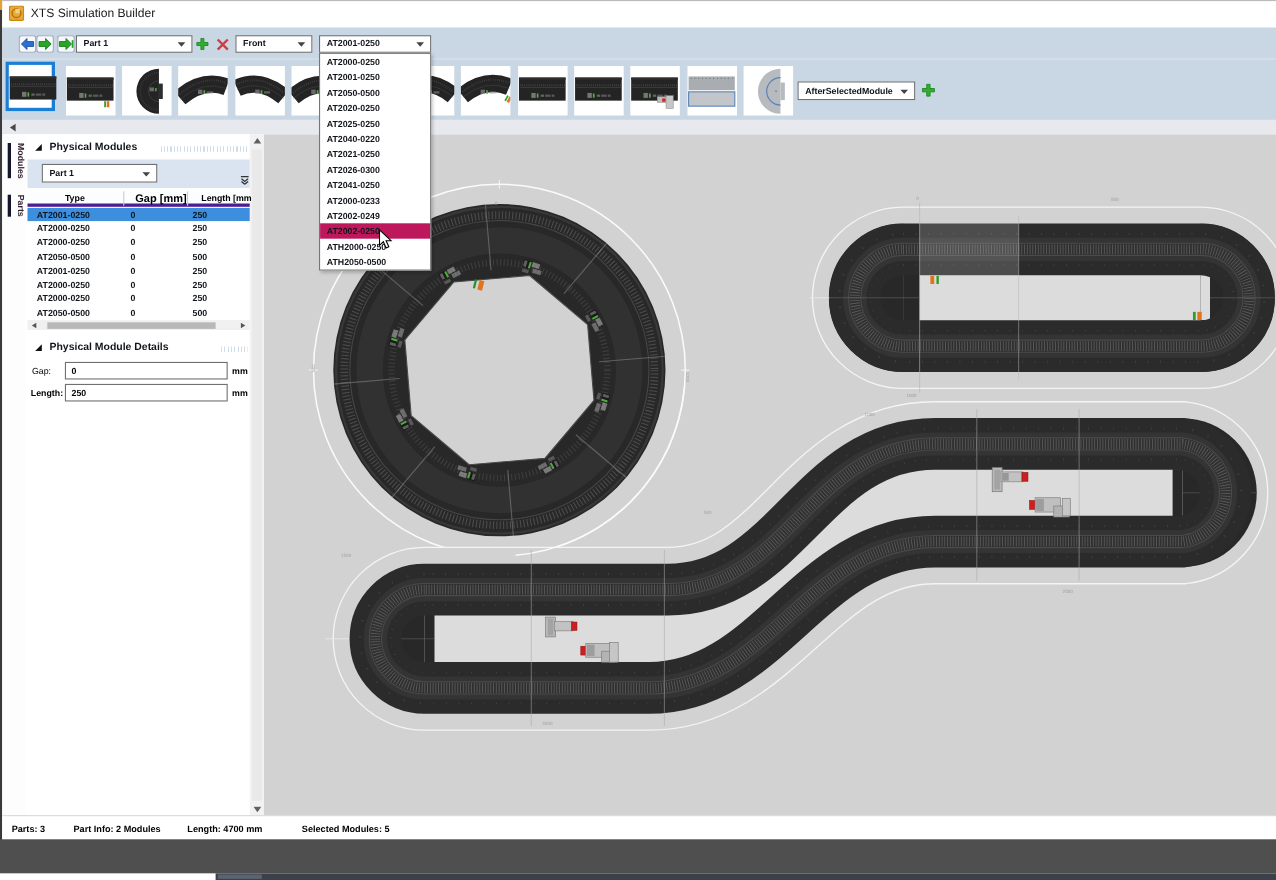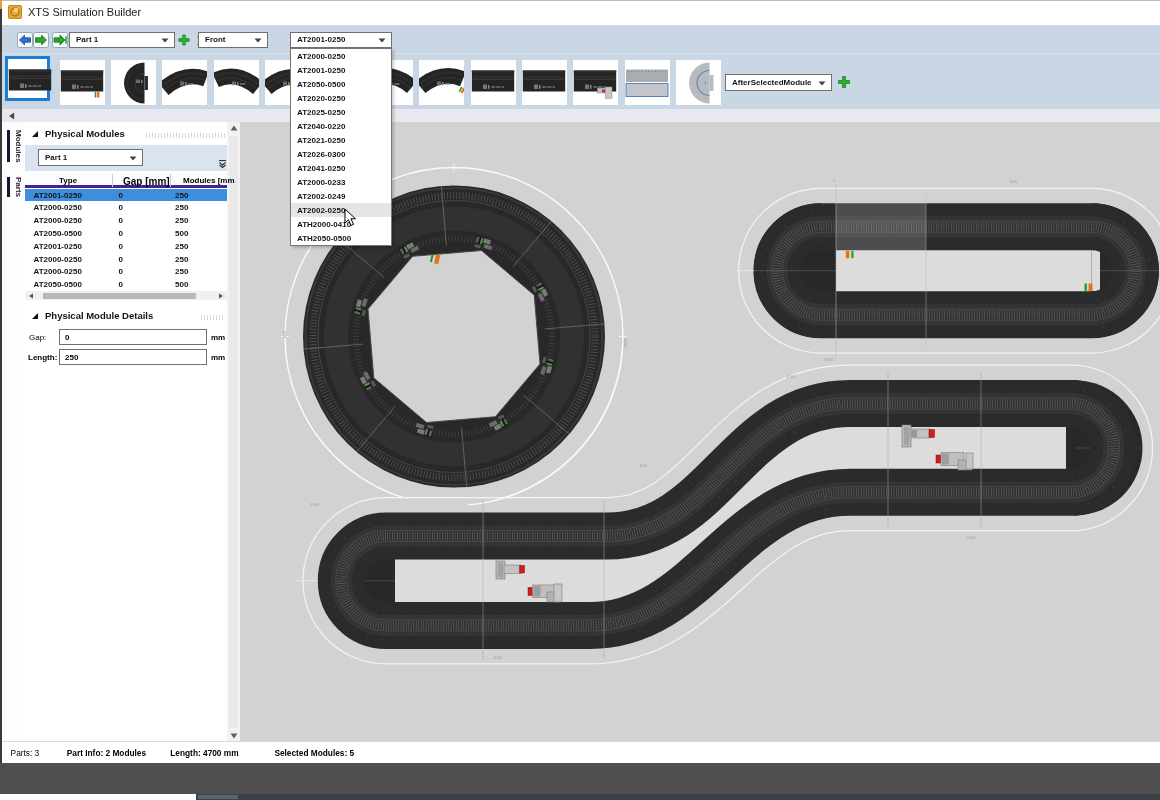--- a/index.html
+++ b/index.html
@@ -45,21 +45,21 @@
     <svg class="ca" width="8" height="5" viewBox="0 0 8 5">
       <path d="M0.5,0.5 L4,4.5 L7.5,0.5 Z" fill="#444"></path>
     </svg>
   </div>
 <svg style="position:absolute;left:177.5px;top:34px" width="12" height="12" viewBox="0 0 13 13">
 <path d="M5,1 h3 v4 h4 v3 h-4 v4 h-3 v-4 h-4 v-3 h4 Z" fill="#2eb02e" stroke="#1d851d" stroke-width="0.8"></path>
 </svg>
 <svg style="position:absolute;left:197px;top:35px" width="11" height="11" viewBox="0 0 12 12">
 <path d="M1,1 L11,11 M11,1 L1,11" stroke="#d63a3a" stroke-width="2.4"></path>
 </svg>
-<div class="combo" style="left:198px;top:32px;width:70px;height:15.5px">
+<div class="combo" style="left:214px;top:32px;width:70px;height:15.5px">
 <span style="font-size:8px">Front</span>
     <svg class="ca" width="8" height="5" viewBox="0 0 8 5">
       <path d="M0.5,0.5 L4,4.5 L7.5,0.5 Z" fill="#444"></path>
     </svg>
   </div>
 <div class="combo" style="left:290px;top:32px;width:102px;height:15.5px">
 <span style="font-size:8px">AT2001-0250</span>
     <svg class="ca" width="8" height="5" viewBox="0 0 8 5">
       <path d="M0.5,0.5 L4,4.5 L7.5,0.5 Z" fill="#444"></path>
     </svg>
@@ -243,21 +243,21 @@
   </div>
 <svg style="position:absolute;left:218px;top:160px" width="9" height="8" viewBox="0 0 9 8">
 <path d="M1,0.5 h7" stroke="#333" stroke-width="1.2"></path>
     <path d="M1.5,2.5 L4.5,5 L7.5,2.5" fill="none" stroke="#333" stroke-width="1.2"></path>
     <path d="M1.5,5 L4.5,7.5 L7.5,5" fill="none" stroke="#333" stroke-width="1.2"></path>
 </svg>
 
 <div style="position:absolute;left:25px;top:173px;width:202px;height:15px;background:#fcfdfe;border-bottom:3px solid #4c1d95">
 <span style="position:absolute;left:34px;top:3px;font-size:8px;font-weight:bold">Type</span>
 <span style="position:absolute;left:98px;top:3px;font-size:10px;font-weight:bold">Gap [mm]</span>
-<span style="position:absolute;left:158px;top:3px;font-size:8px;font-weight:bold">Modules [mm</span>
+<span style="position:absolute;left:158px;top:3px;font-size:8px;font-weight:bold">Length [mm</span>
 <div style="position:absolute;left:87px;top:1px;width:1px;height:13px;background:#ccc"></div>
 <div style="position:absolute;left:145px;top:1px;width:1px;height:13px;background:#ccc"></div>
 </div>
 <div style="position:absolute;left:25px;top:188.5px;width:202px">
 <div class="trow sel">
       <span class="c1">AT2001-0250</span>
       <span class="c2">0</span>
       <span class="c3">250</span>
     </div>
 <div class="trow">
@@ -493,21 +493,21 @@
 <g transform="translate(528,584)">
 <rect x="0" y="3.5" width="5" height="8" fill="#cc1f1f" stroke="#8a0f0f" stroke-width="0.5"></rect>
 <rect x="4.5" y="1" width="22" height="12.5" fill="#bfbfbf" stroke="#7c7c7c" stroke-width="0.6"></rect>
 <rect x="5.5" y="2" width="7" height="10.5" fill="#9d9d9d"></rect>
 <rect x="19" y="8" width="12" height="10" fill="#b3b3b3" stroke="#7c7c7c" stroke-width="0.6"></rect>
 <rect x="26" y="0" width="8" height="18" fill="#c6c6c6" stroke="#7c7c7c" stroke-width="0.6"></rect>
 </g>
 </svg>
 
 <div style="position:absolute;left:2px;top:741px;width:1158px;height:22px;background:#fff;border-top:1px solid #d9d9d9">
-<span style="position:absolute;left:8.6px;top:6px;font-size:8.3px;font-weight:normal">Parts: 3</span>
+<span style="position:absolute;left:8.6px;top:6px;font-size:8.3px;font-weight:bold">Parts: 3</span>
 <span style="position:absolute;left:64.8px;top:6px;font-size:8.3px;font-weight:bold">Part Info: 2 Modules</span>
 <span style="position:absolute;left:168.3px;top:6px;font-size:8.3px;font-weight:bold">Length: 4700 mm</span>
 <span style="position:absolute;left:272.4px;top:6px;font-size:8.3px;font-weight:bold">Selected Modules: 5</span>
 </div>
 <div style="position:absolute;left:0;top:763px;width:1160px;height:31px;background:#4f4f4f"></div>
 <div style="position:absolute;left:0;top:794px;width:1160px;height:6px;background:#3b4049"></div>
 <div style="position:absolute;left:0;top:794px;width:196px;height:6px;background:#fff"></div>
 <div style="position:absolute;left:198px;top:795px;width:40px;height:4px;background:#5a6370"></div>
 
 <div style="position:absolute;left:290px;top:48px;width:102px;height:198px;background:#fff;border:1px solid #767676;box-shadow:2px 2px 3px rgba(0,0,0,0.2);z-index:50">
@@ -515,18 +515,18 @@
 <div class="ddi">AT2001-0250</div>
 <div class="ddi">AT2050-0500</div>
 <div class="ddi">AT2020-0250</div>
 <div class="ddi">AT2025-0250</div>
 <div class="ddi">AT2040-0220</div>
 <div class="ddi">AT2021-0250</div>
 <div class="ddi">AT2026-0300</div>
 <div class="ddi">AT2041-0250</div>
 <div class="ddi">AT2000-0233</div>
 <div class="ddi">AT2002-0249</div>
-<div class="ddi" style="background:#e5e5e5">AT2002-0250</div>
-<div class="ddi">ATH2000-0410</div>
+<div class="ddi" style="background:#be185d">AT2002-0250</div>
+<div class="ddi">ATH2000-0250</div>
 <div class="ddi">ATH2050-0500</div>
 </div>
 <svg style="position:absolute;left:344px;top:208px;z-index:60" width="13" height="19" viewBox="0 0 13 19">
 <path d="M1,1 L1,15 L4.5,11.8 L7,17.5 L9.5,16.4 L7,10.8 L11.5,10.8 Z" fill="#fff" stroke="#000" stroke-width="1"></path>
 </svg>
 </body></html>

